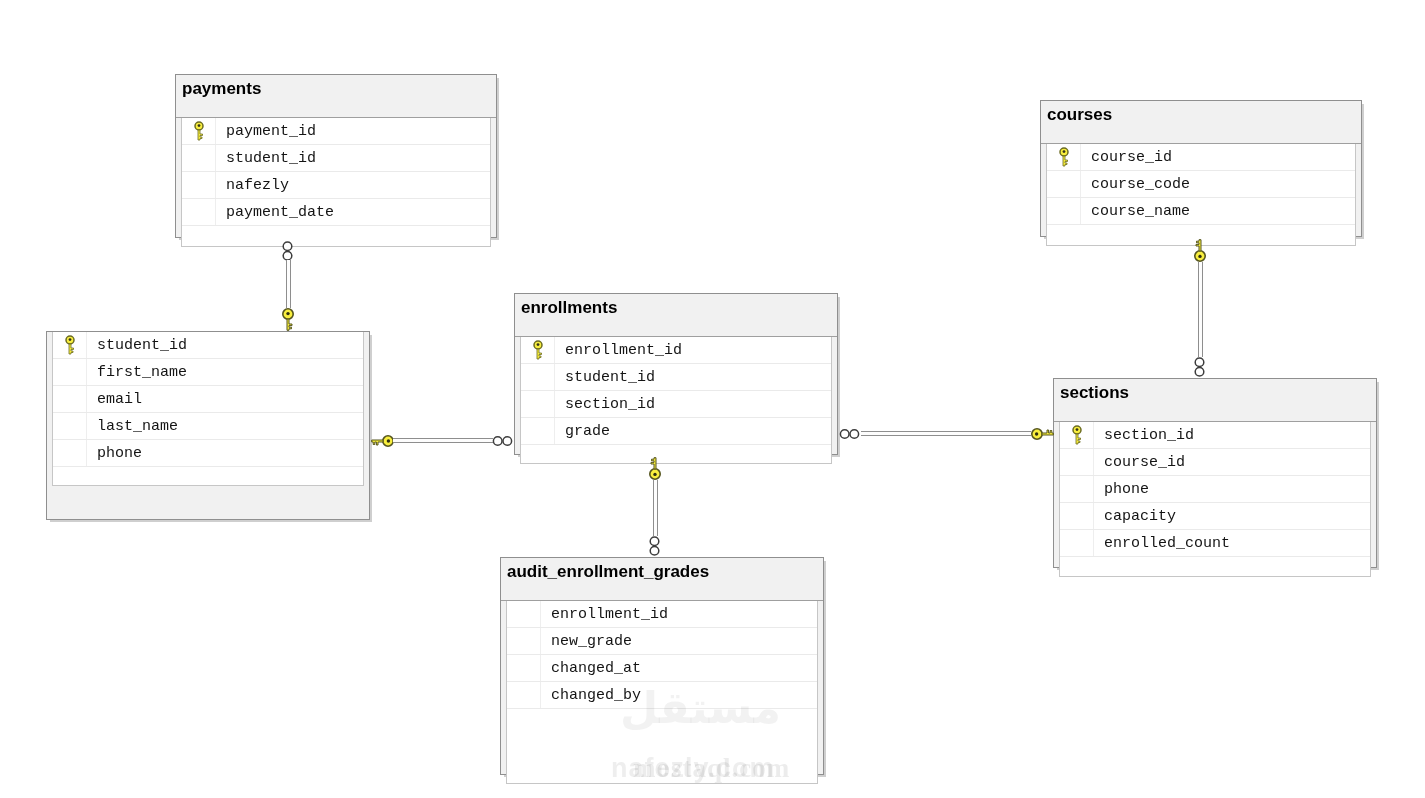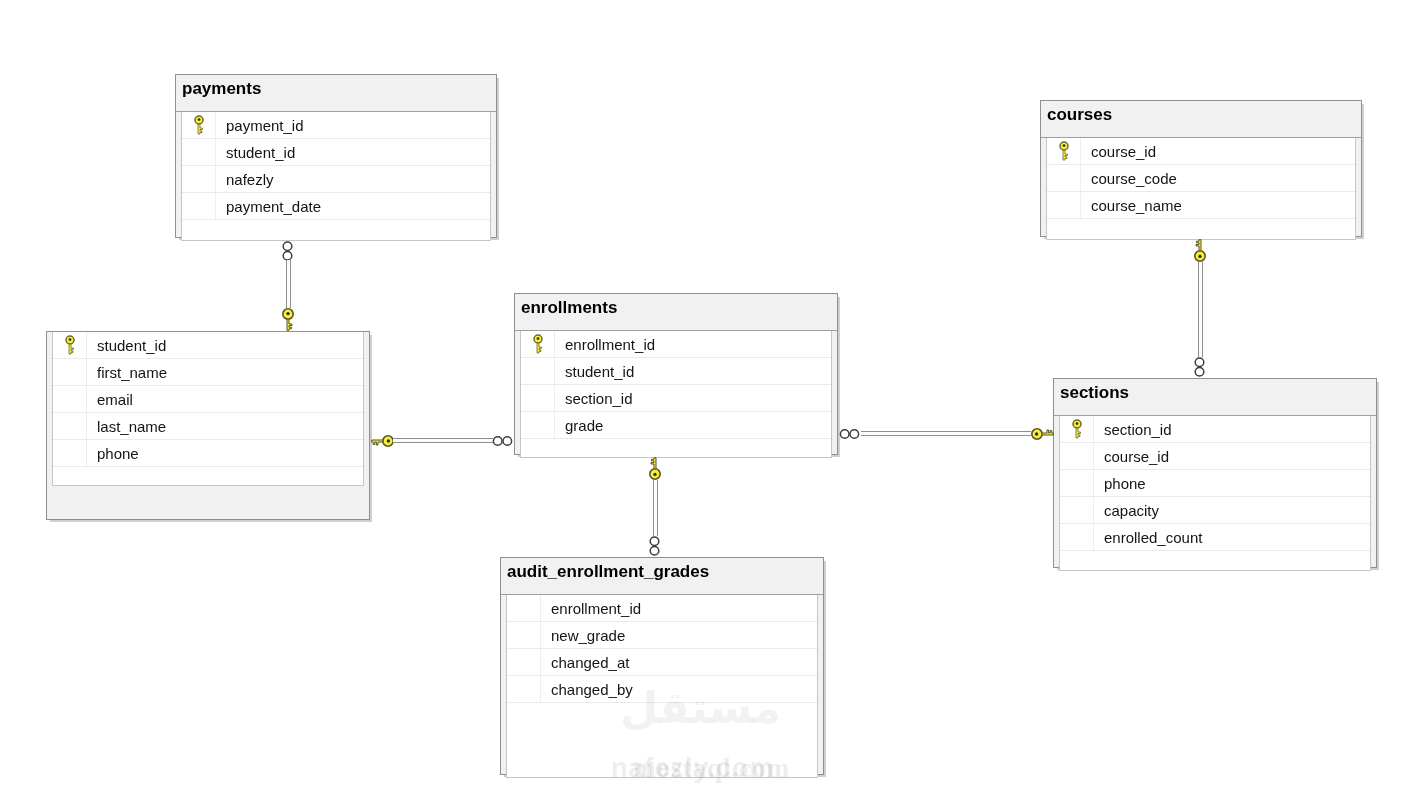--- a/index.html
+++ b/index.html
@@ -9,32 +9,32 @@
     font-family:"Liberation Sans","DejaVu Sans",sans-serif;
   }
   
   .tbl {
     position:absolute; box-sizing:border-box;
     background:#f1f1f1;
     border:1px solid #8f8f8f;
     box-shadow:3px 3px 0 -1px #cfcfcf;
   }
   .tbl-title {
-    height:37px; box-sizing:border-box;
+    height:43px; box-sizing:border-box;
     padding:4px 8px 0 6px;
     font-size:17px; font-weight:bold; color:#000;
     border-bottom:1px solid #9f9f9f;
     white-space:nowrap; overflow:hidden;
   }
   .tbl-body {
     margin:0 5px 9px 5px;
     height:calc(100% - 33px);
     box-sizing:border-box;
     background:#ffffff;
-    border:1px solid #c6c6c6; border-top:none;
+    border:1px solid #c6c6c6; border-top:none;font-family:Liberation Mono, monospace;
   }
   .row {
     height:27px; box-sizing:border-box;
     display:flex; align-items:center;
     border-bottom:1px solid #eaeaea;
   }
   .icon-cell {
     flex:0 0 33px; width:33px; height:100%;
     display:flex; align-items:center; justify-content:center;
     border-right:1px solid #eeeeee;

